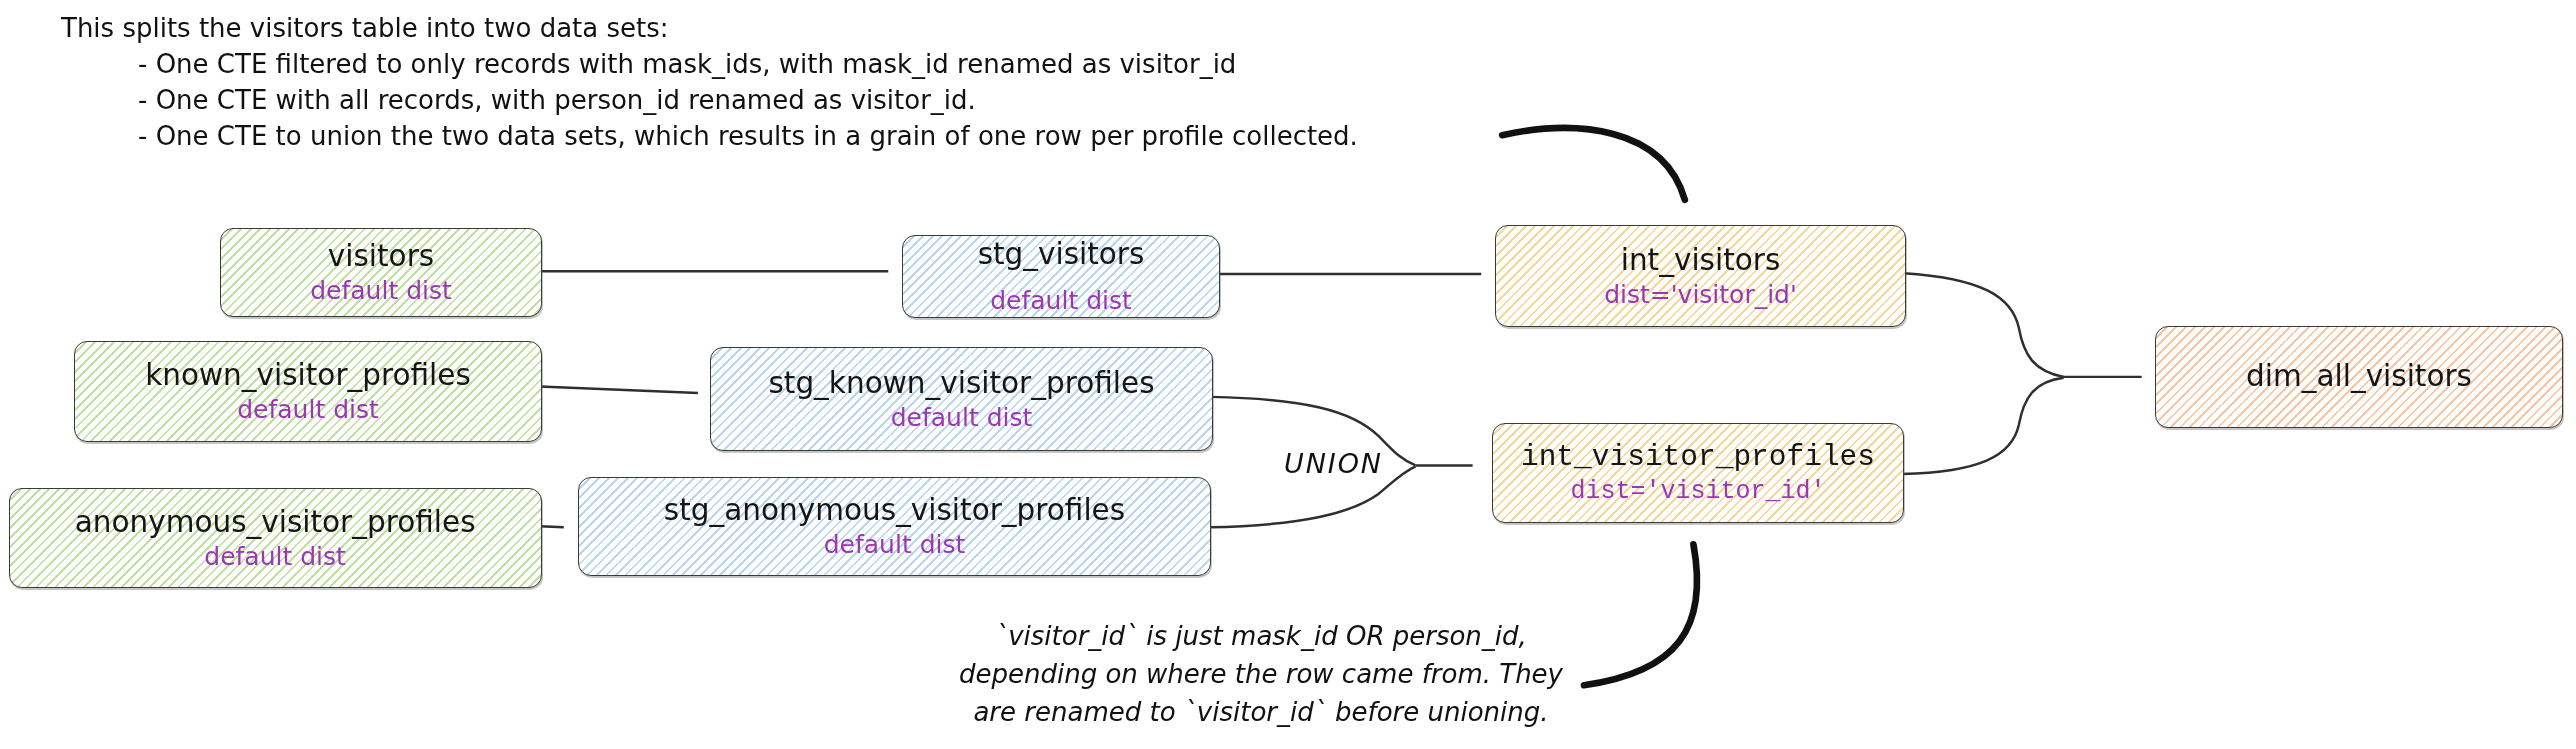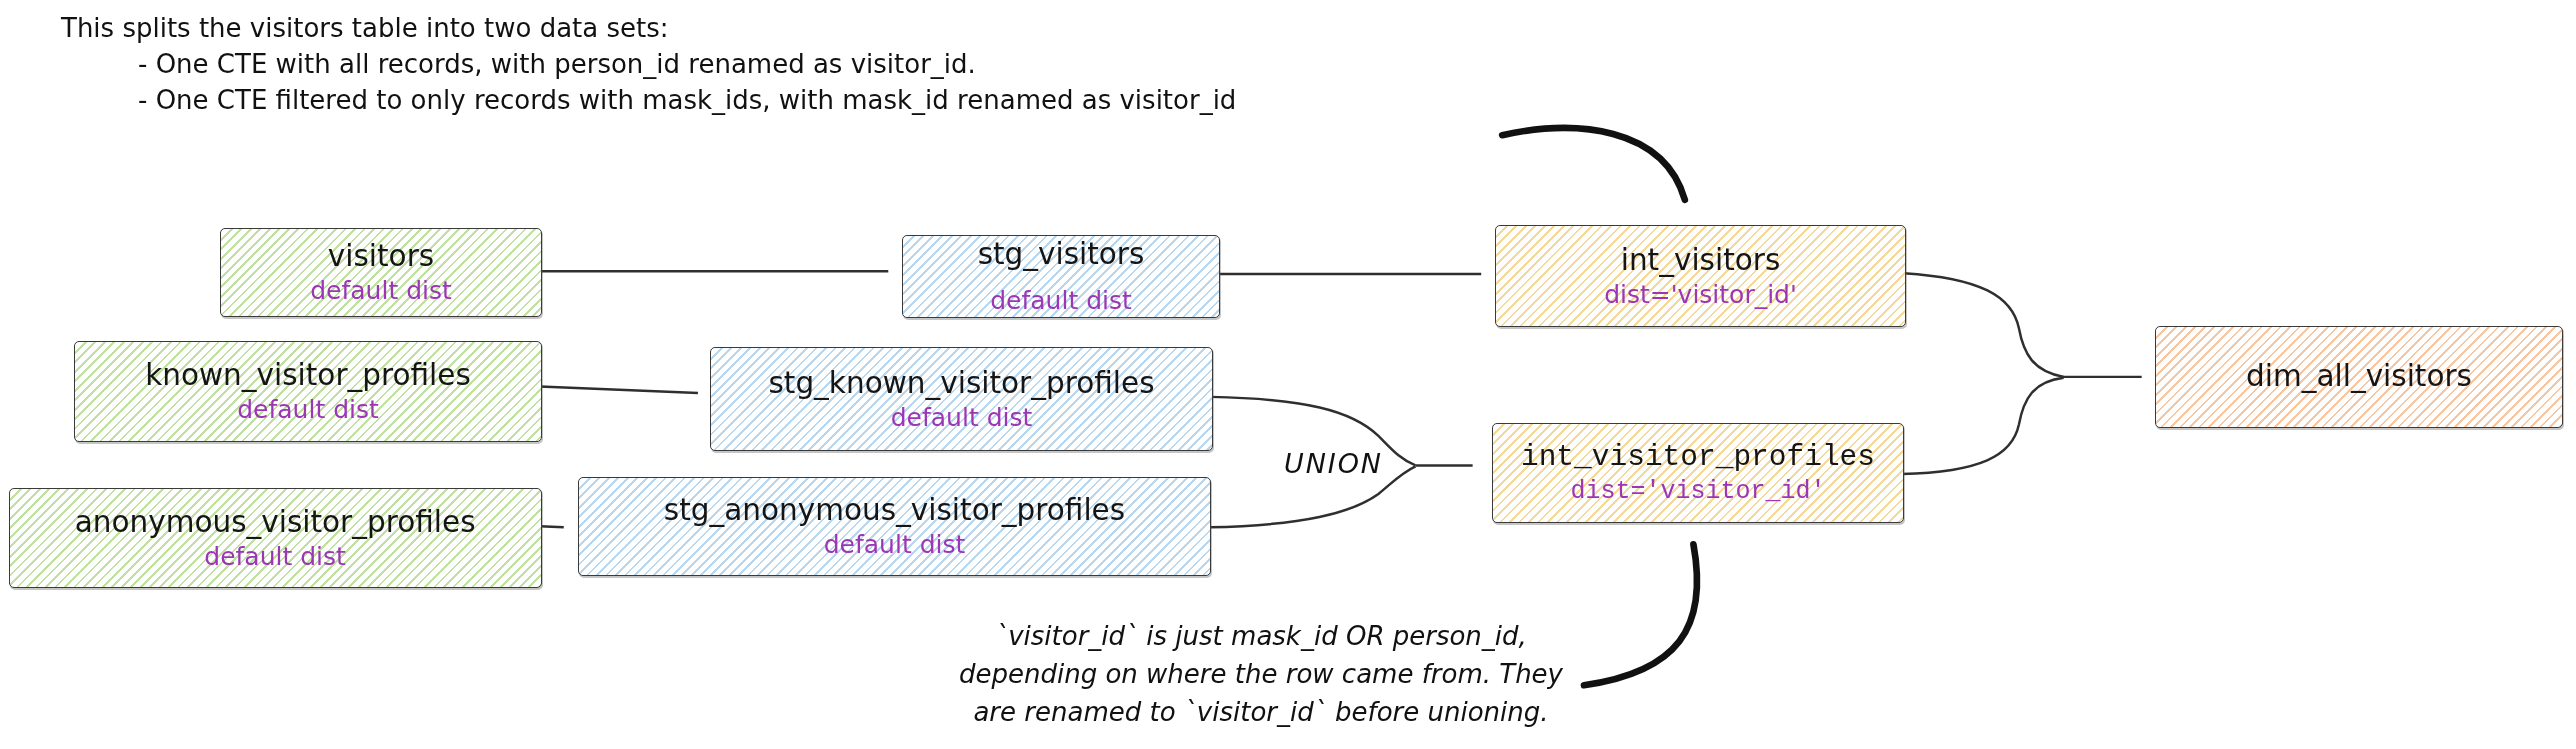--- a/index.html
+++ b/index.html
@@ -12,21 +12,21 @@
     overflow:hidden;
   }
   .wires{position:absolute;left:0;top:0;width:2576px;height:749px;}
   .wires path{fill:none;}
   .thin{stroke:#2f2f2f;stroke-width:2.6px;}
   .thick{stroke:#111111;stroke-width:7px;stroke-linecap:round;}
 
   .node{
     position:absolute;
     border:1.9px solid #3a3a3a;
-    border-radius:5px;
+    border-radius:13px;
     display:flex;flex-direction:column;align-items:center;justify-content:center;
     gap:3.8px;
     box-shadow:1px 1.9px 0 rgba(90,90,90,.35);
     background-color:#ffffff;
   }
   .node .t{font-size:29.5px;line-height:1.12;color:#151515;white-space:nowrap;}
   .node .s{font-size:25px;line-height:1.1;color:#9c36b5;white-space:nowrap;}
 
   .hatch-green {background-image:repeating-linear-gradient(135deg, rgba(141,199,87,.55) 0 1.9px, rgba(255,255,255,0) 1.9px 6.7px);}
   .hatch-blue  {background-image:repeating-linear-gradient(135deg, rgba(116,174,224,.5) 0 1.9px, rgba(255,255,255,0) 1.9px 6.7px);}
@@ -70,22 +70,23 @@
     <path class="thin" d="M2000 287 C2080 292 2114 311 2121 345 C2126 372 2136 390 2168 396"></path>
     <path class="thin" d="M1998 498 C2080 496 2114 479 2121 446 C2126 419 2136 401 2168 397"></path>
     <path class="thin" d="M2166 396 L2250 396" marker-end="url(#ahThin)"></path>
 
     <path class="thick" d="M1578 142 C1655 125 1748 133 1770 210" marker-end="url(#ahThick)"></path>
     <path class="thick" d="M1664 720 C1762 706 1795 660 1779 572" marker-end="url(#ahThick)"></path>
   </svg>
 
   <div class="note note-top">
     <div>This splits the visitors table into two data sets:</div>
+    <div class="bullet">- One CTE filtered to only records with mask_ids, with mask_id renamed as visitor_id</div>
     <div class="bullet">- One CTE with all records, with person_id renamed as visitor_id.</div>
-    <div class="bullet">- One CTE filtered to only records with mask_ids, with mask_id renamed as visitor_id</div>
+    <div class="bullet">- One CTE to union the two data sets, which results in a grain of one row per profile collected.</div>
   </div>
 
   <div class="node hatch-green" style="left:220px;top:228px;width:320px;height:87px;">
     <div class="t">visitors</div>
     <div class="s">default dist</div>
   </div>
 
   <div class="node hatch-green" style="left:74px;top:341px;width:466px;height:99px;">
     <div class="t">known_visitor_profiles</div>
     <div class="s">default dist</div>

